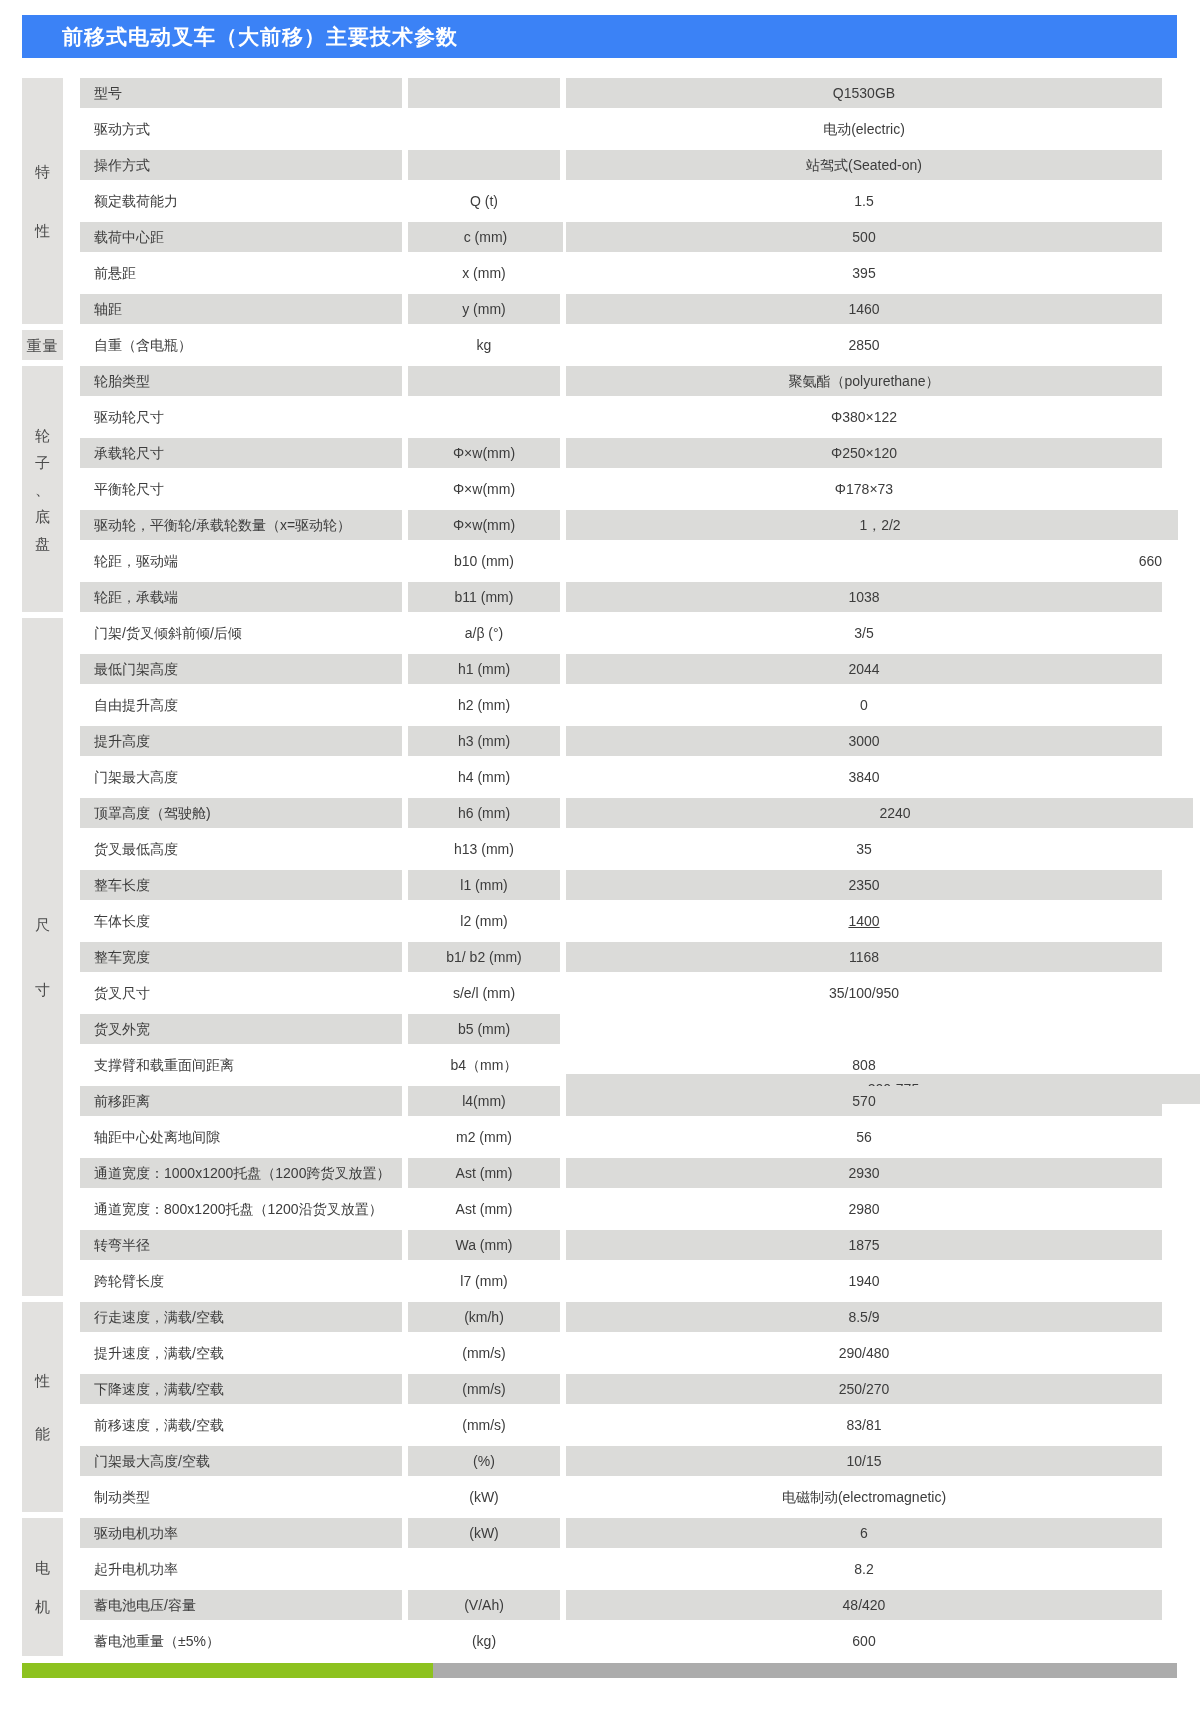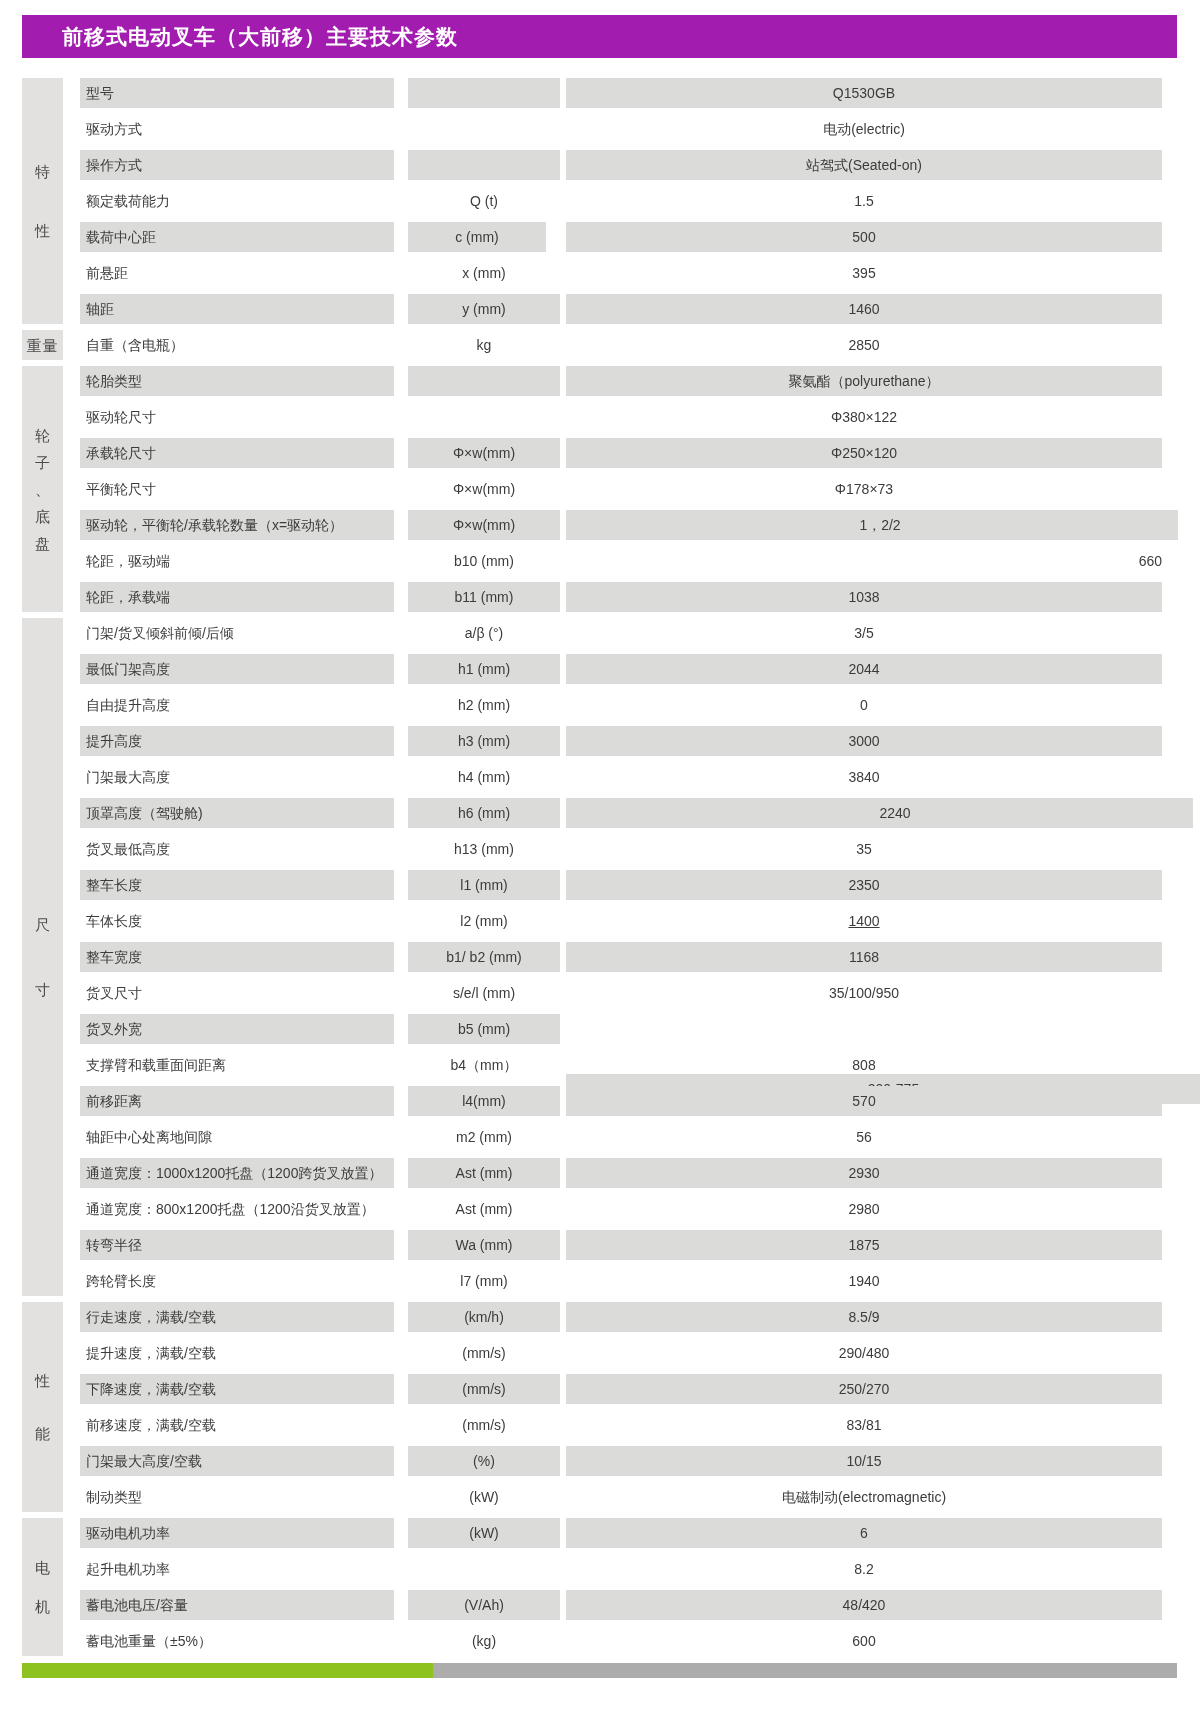--- a/index.html
+++ b/index.html
@@ -16,38 +16,38 @@
   }
   .header-bar .title{
     color:#ffffff;font-size:21px;font-weight:bold;
     padding-left:40px;letter-spacing:1px;white-space:nowrap;
   }
   .cell{
     position:absolute;height:30px;line-height:30px;
     font-size:14px;color:#3c3c3c;white-space:nowrap;overflow:hidden;
   }
   .cell.gray{background:#dbdbd9;}
-  .cell.c1{padding-left:6px;text-align:left;}
+  .cell.c1{padding-left:14px;text-align:left;}
   .cell.c2,.cell.c3{text-align:center;}
   .side-block{
     position:absolute;left:22px;width:41px;background:#e2e1df;
     display:flex;flex-direction:column;align-items:center;justify-content:center;
     color:#4b4b4b;font-size:15px;
   }
   .side-block.horiz{flex-direction:row;letter-spacing:1px;}
   .side-block span{display:block;line-height:1;}
   .bar{position:absolute;top:1663px;height:15px;}
   .bar.green{left:22px;width:411px;background:#8dc21f;}
   .bar.gray{left:433px;width:744px;background:#acacac;}
 </style>
 </head>
 <body>
 
 <div class="page">
-  <div class="header-bar" style="background: #a21caf;">
+  <div class="header-bar" style="background: #3b82f6;">
     <span class="title">前移式电动叉车（大前移）主要技术参数</span>
   </div>
 
   <div id="table-area">
       <div class="side-block" style="top: 78px; height: 246px; gap: 44.28px;">
         <span>特</span>
         <span>性</span>
       </div>
       <div class="cell c1 gray" style="top: 78px; left: 80px; width: 308px;">型号</div>
       <div class="cell c2 gray" style="top: 78px; left: 408px; width: 152px;"></div>
@@ -55,21 +55,21 @@
       <div class="cell c1" style="top: 114px; left: 80px; width: 308px;">驱动方式</div>
       <div class="cell c2" style="top: 114px; left: 408px; width: 152px;"></div>
       <div class="cell c3" style="top: 114px; left: 566px; width: 596px;">电动(electric)</div>
       <div class="cell c1 gray" style="top: 150px; left: 80px; width: 308px;">操作方式</div>
       <div class="cell c2 gray" style="top: 150px; left: 408px; width: 152px;"></div>
       <div class="cell c3 gray" style="top: 150px; left: 566px; width: 596px;">站驾式(Seated-on)</div>
       <div class="cell c1" style="top: 186px; left: 80px; width: 308px;">额定载荷能力</div>
       <div class="cell c2" style="top: 186px; left: 408px; width: 152px;">Q (t)</div>
       <div class="cell c3" style="top: 186px; left: 566px; width: 596px;">1.5</div>
       <div class="cell c1 gray" style="top: 222px; left: 80px; width: 308px;">载荷中心距</div>
-      <div class="cell c2 gray" style="top: 222px; left: 408px; width: 138px;">c (mm)</div>
+      <div class="cell c2 gray" style="top: 222px; left: 408px; width: 155px;">c (mm)</div>
       <div class="cell c3 gray" style="top: 222px; left: 566px; width: 596px;">500</div>
       <div class="cell c1" style="top: 258px; left: 80px; width: 308px;">前悬距</div>
       <div class="cell c2" style="top: 258px; left: 408px; width: 152px;">x (mm)</div>
       <div class="cell c3" style="top: 258px; left: 566px; width: 596px;">395</div>
       <div class="cell c1 gray" style="top: 294px; left: 80px; width: 308px;">轴距</div>
       <div class="cell c2 gray" style="top: 294px; left: 408px; width: 152px;">y (mm)</div>
       <div class="cell c3 gray" style="top: 294px; left: 566px; width: 596px;">1460</div>
       <div class="side-block horiz" style="top: 330px; height: 30px;">
         <span>重量</span>
       </div>

